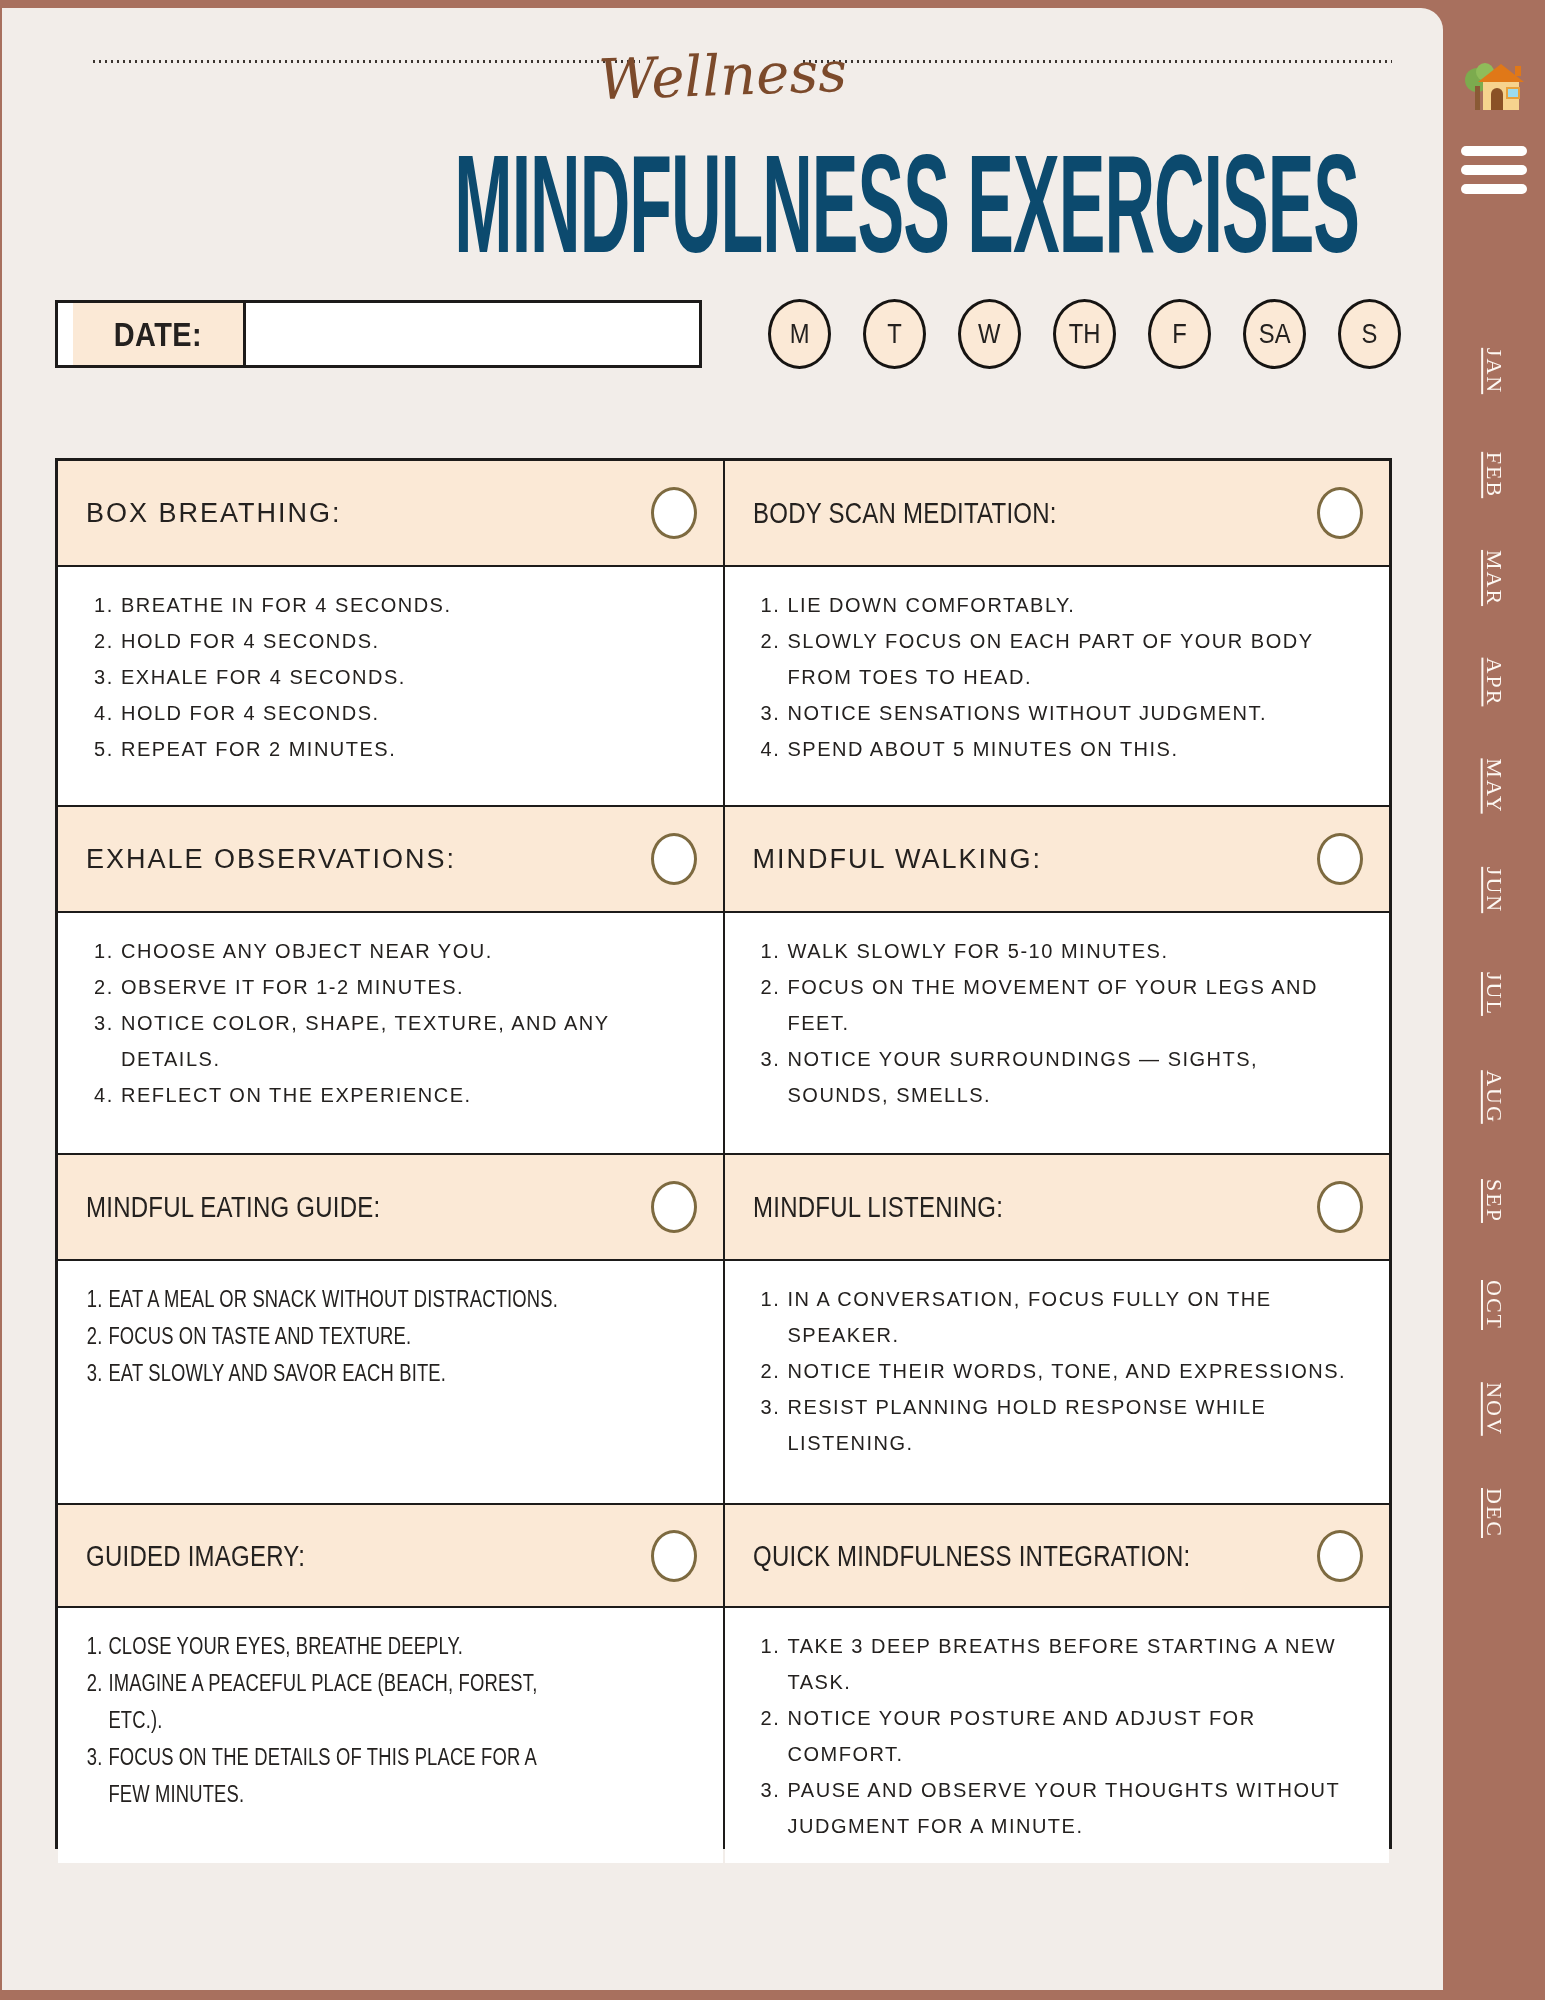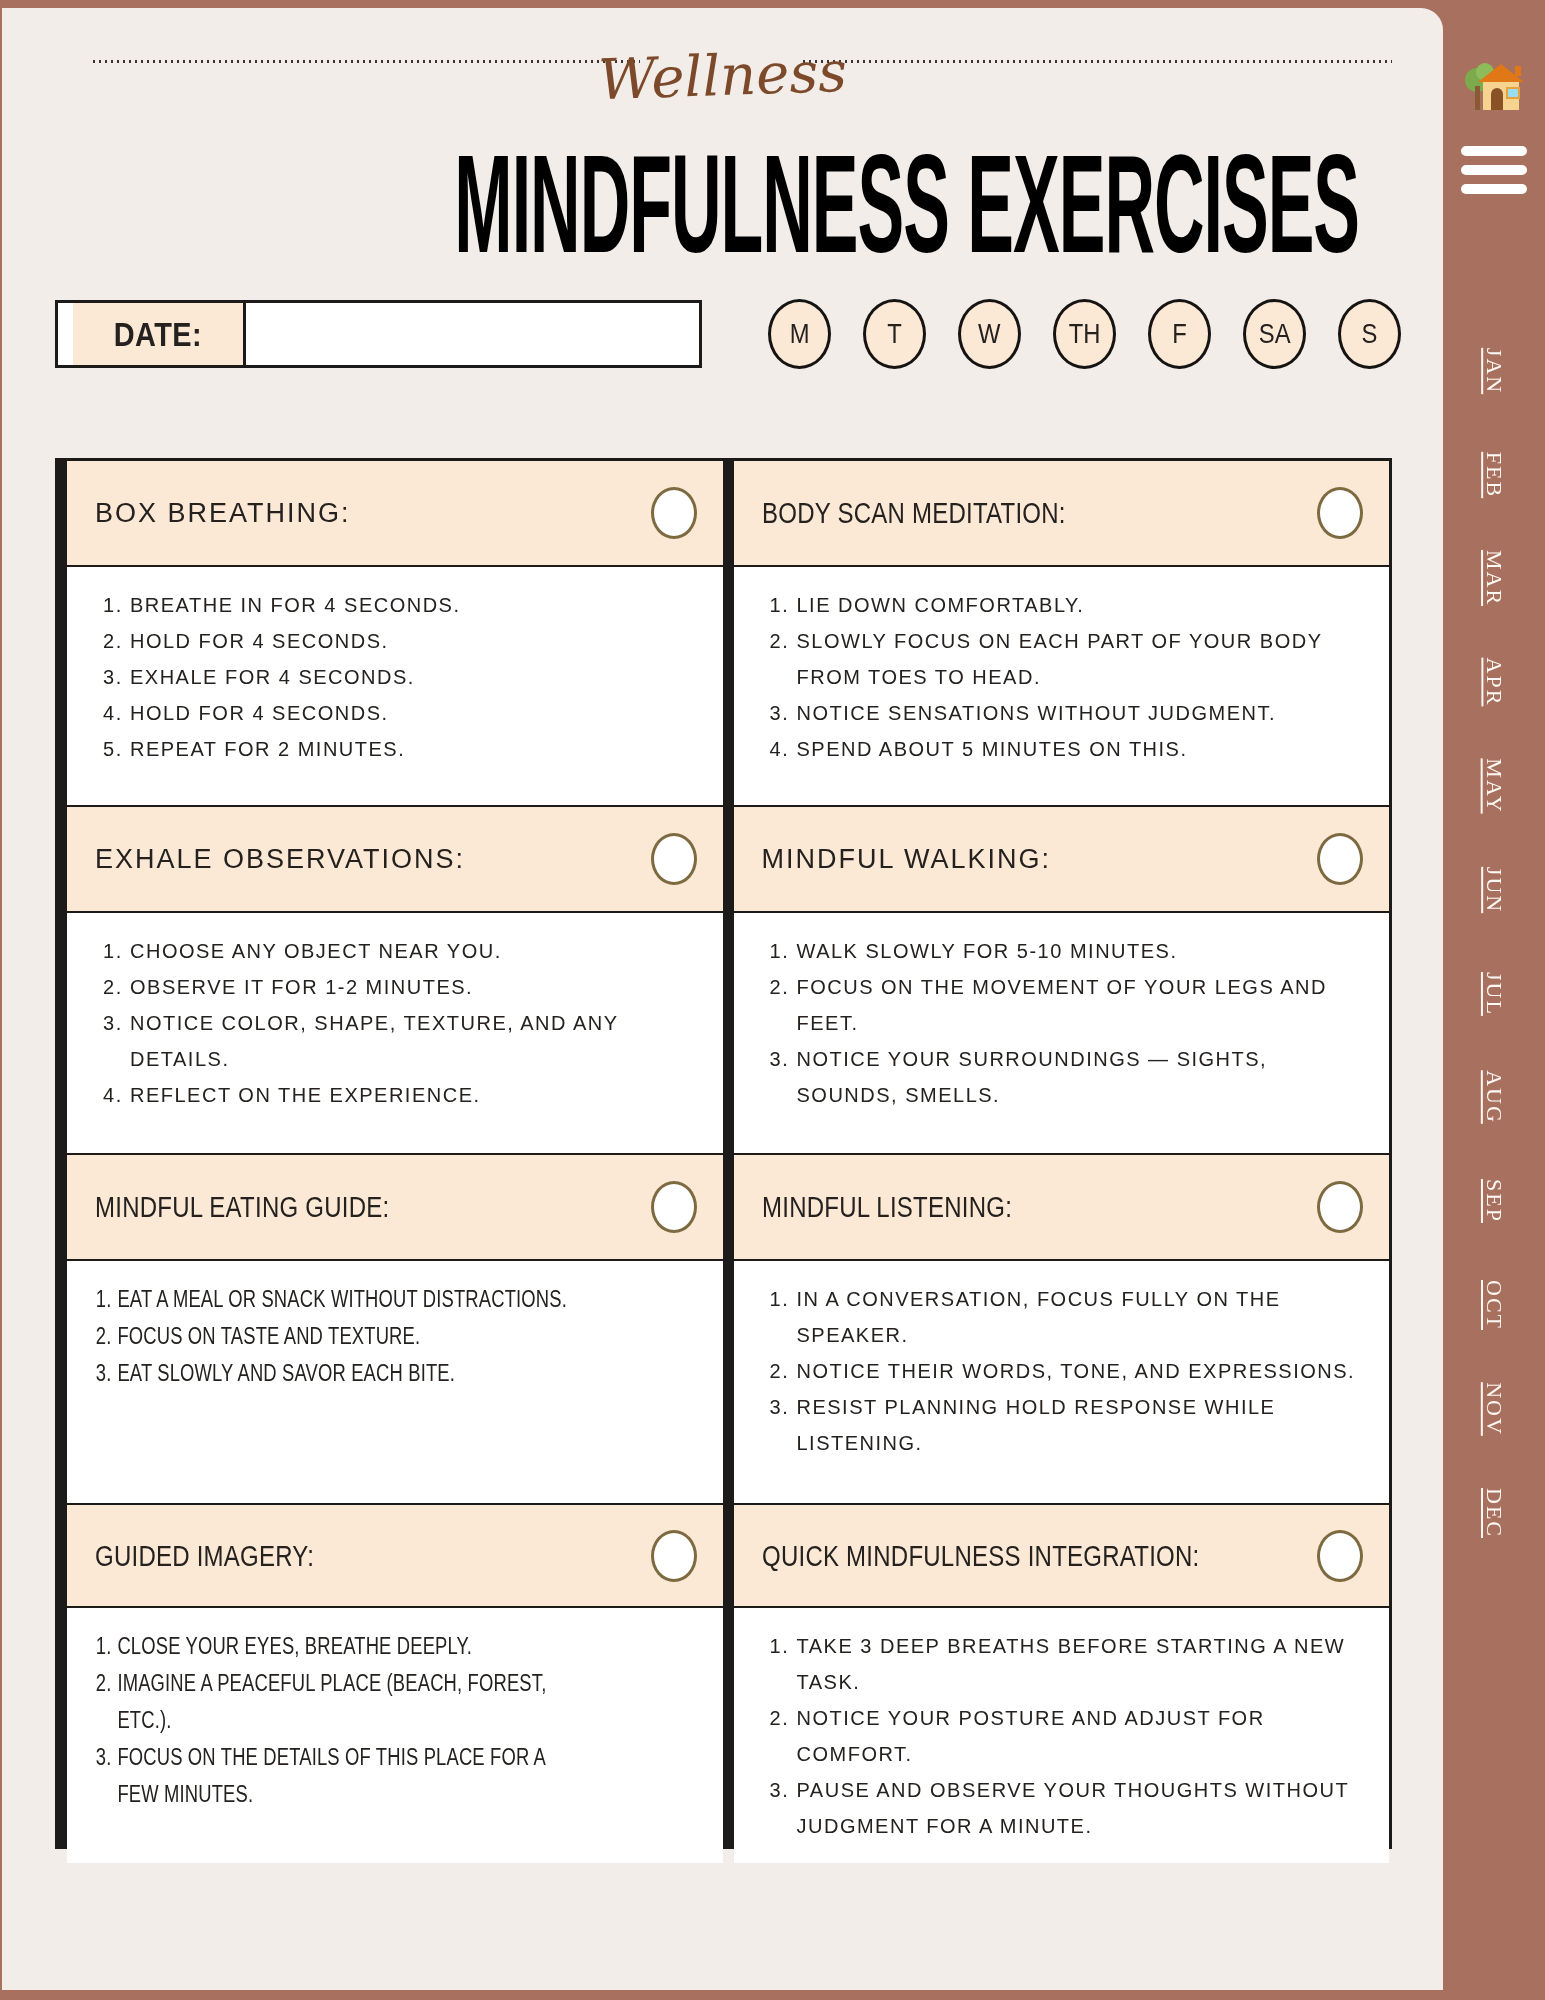--- a/index.html
+++ b/index.html
@@ -20,21 +20,21 @@
   }
   .dotted.left{left:91px;top:52px;width:547px;}
   .dotted.right{left:801px;top:52px;width:589px;}
   .wellness{
     position:absolute;top:34px;left:0;width:100%;text-align:center;
     font-family:"DejaVu Serif",serif;font-style:italic;
     font-size:56px;line-height:1.2;color:#7c4a2b;transform:rotate(-2deg);
   }
   .title{
     position:absolute;top:126px;left:0;width:100%;text-align:center;
-    font-weight:bold;font-size:140px;line-height:1;color:#000000;white-space:nowrap;
+    font-weight:bold;font-size:140px;line-height:1;color:#0c4a6e;white-space:nowrap;
   }
   .title span{display:inline-block;transform:scaleX(0.5);transform-origin:center;letter-spacing:-2px;}
 
   
   .date-row{
     position:absolute;left:53px;top:292px;width:647px;height:68px;
     border:3px solid #1d1b1a;background:#fff;display:flex;box-sizing:border-box;padding-left:15px;
   }
   .date-label{
     width:170px;background:#fbe9d6;border-right:3px solid #1d1b1a;
@@ -56,21 +56,21 @@
   .day .sq{display:inline-block;transform:scaleX(0.85);}
 
   
   .grid{
     position:absolute;left:53px;top:450px;width:1337px;height:1391px;
     background:#1d1b1a;border:3px solid #1d1b1a;box-sizing:border-box;
     display:grid;grid-template-columns:1fr 1fr;
     grid-template-rows:104px 238px 104px 240px 104px 242px 101px 255px;
     gap:2px;
   }
-  .cell{background:#ffffff;position:relative;overflow:hidden;margin-left:9px;}
+  .cell{background:#ffffff;position:relative;overflow:hidden;}
   .cell.head{background:#fbe9d6;display:flex;align-items:center;padding-left:28px;box-sizing:border-box;}
   .cell.head h2{margin:0;font-weight:400;color:#24211f;white-space:nowrap;}
   h2.wide{font-size:27px;letter-spacing:2px;}
   h2.narrow{font-size:30px;letter-spacing:0.3px;transform:scaleX(0.8);transform-origin:left center;}
   .circle{
     position:absolute;right:26px;top:50%;transform:translateY(-50%);
     width:46px;height:52px;border-radius:50%;
     border:3px solid #7d6a40;background:#fff;box-sizing:border-box;
   }
   .cell ol{

